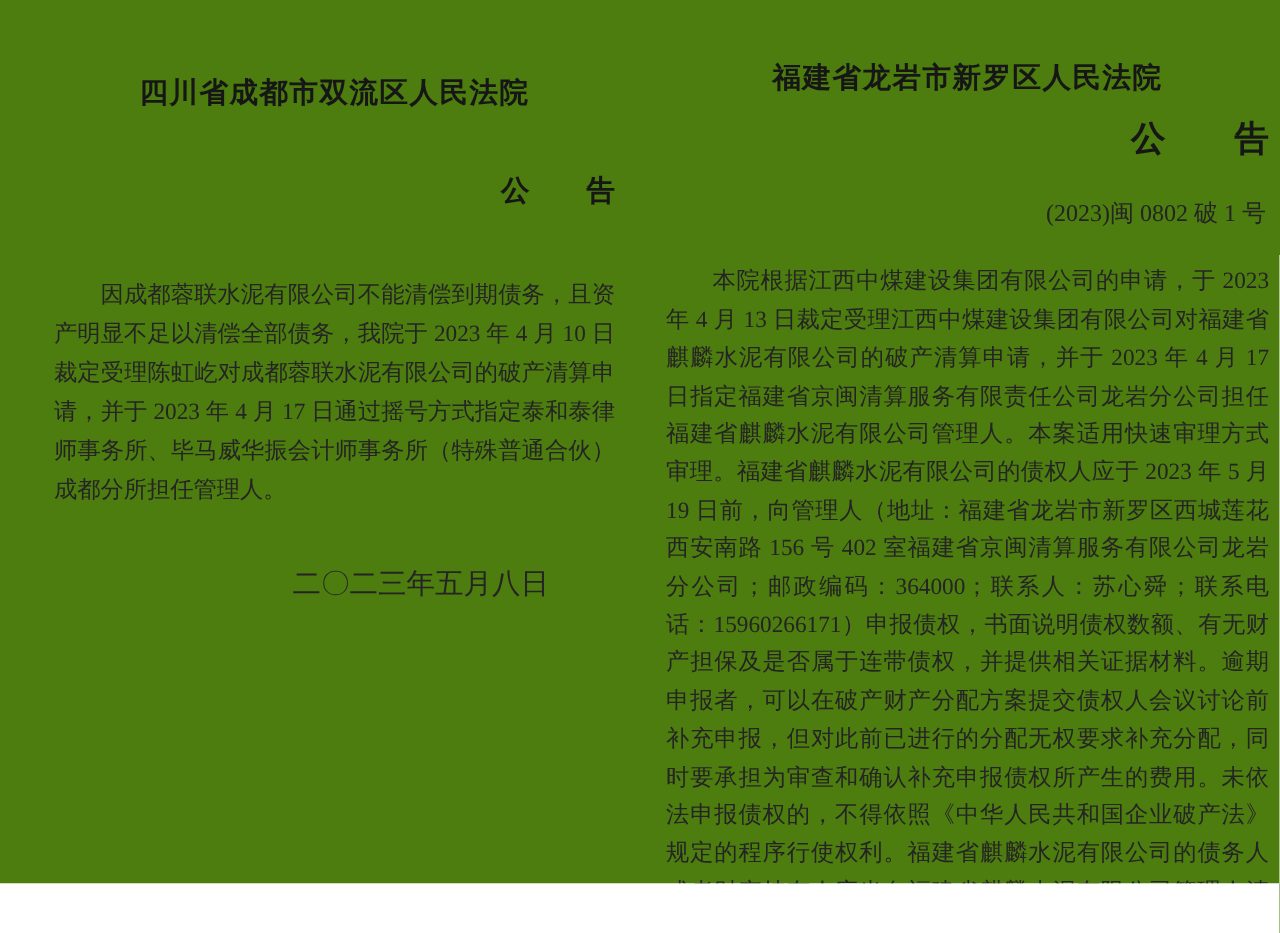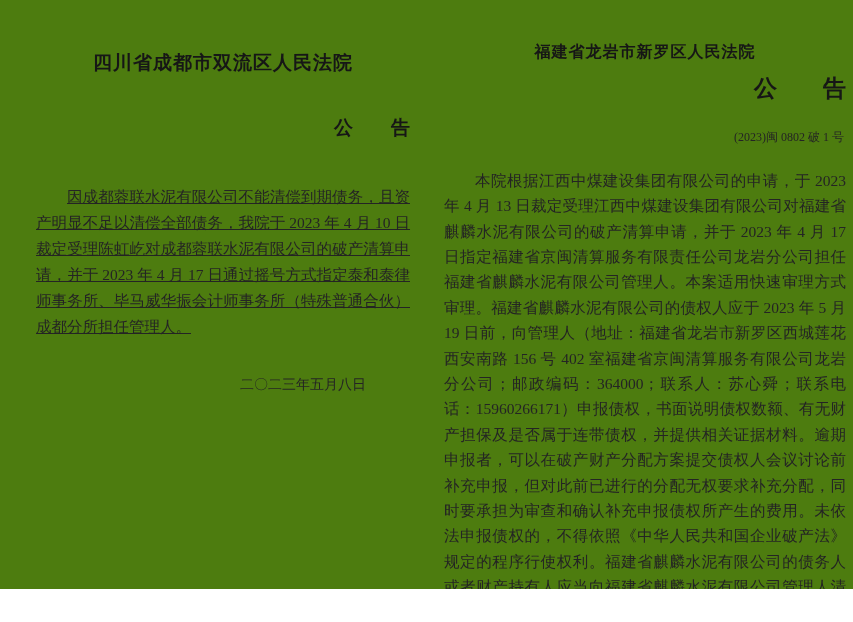--- a/index.html
+++ b/index.html
@@ -24,56 +24,56 @@
 
   .court {
     font-family: "Liberation Sans", "DejaVu Sans", sans-serif;
     font-weight: bold;
     text-align: center;
     color: #161616;
     letter-spacing: 1px;
     line-height: 1.2;
   }
   .col-left  .court { margin: 52px 0 0 0; font-size: 19px; }
-  .col-right .court { margin: 42px 0 0 0; font-size: 16px; }
+  .col-right .court { margin: 42px 0 0 0; font-size: 19px; }
 
   .gonggao {
     font-family: "Liberation Sans", "DejaVu Sans", sans-serif;
     font-weight: bold;
     text-align: right;
     color: #161616;
     line-height: 1.2;
   }
   .col-left  .gonggao { margin: 42px 0 0 0; font-size: 19px; }
   .col-right .gonggao { margin: 14px 0 0 0; font-size: 23px; }
 
   .case-no {
     font-family: "Liberation Serif", "DejaVu Serif", serif;
-    font-size: 12px;
+    font-size: 16px;
     text-align: right;
     margin: 26px 2px 0 0;
     color: #242424;
   }
 
   .body-text {
     font-family: "Liberation Serif", "DejaVu Serif", serif;
     font-size: 15.5px;
     text-align: justify;
     text-indent: 2em;
     margin: 0;
     color: #242424;
   }
   .col-left  .body-text { line-height: 26px; }
   .col-right .body-text { line-height: 25.4px; }
-  .col-left  .body-text.first { margin-top: 44px; text-decoration: underline; }
+  .col-left  .body-text.first { margin-top: 44px; }
   .col-right .body-text.first { margin-top: 22px; }
 
   .date-line {
     font-family: "Liberation Serif", "DejaVu Serif", serif;
-    font-size: 14px;
+    font-size: 19px;
     text-align: right;
     padding-right: 44px;
     margin: 36px 0 0 0;
     color: #242424;
   }
 </style>
 </head>
 <body>
 
 <div class="page">

